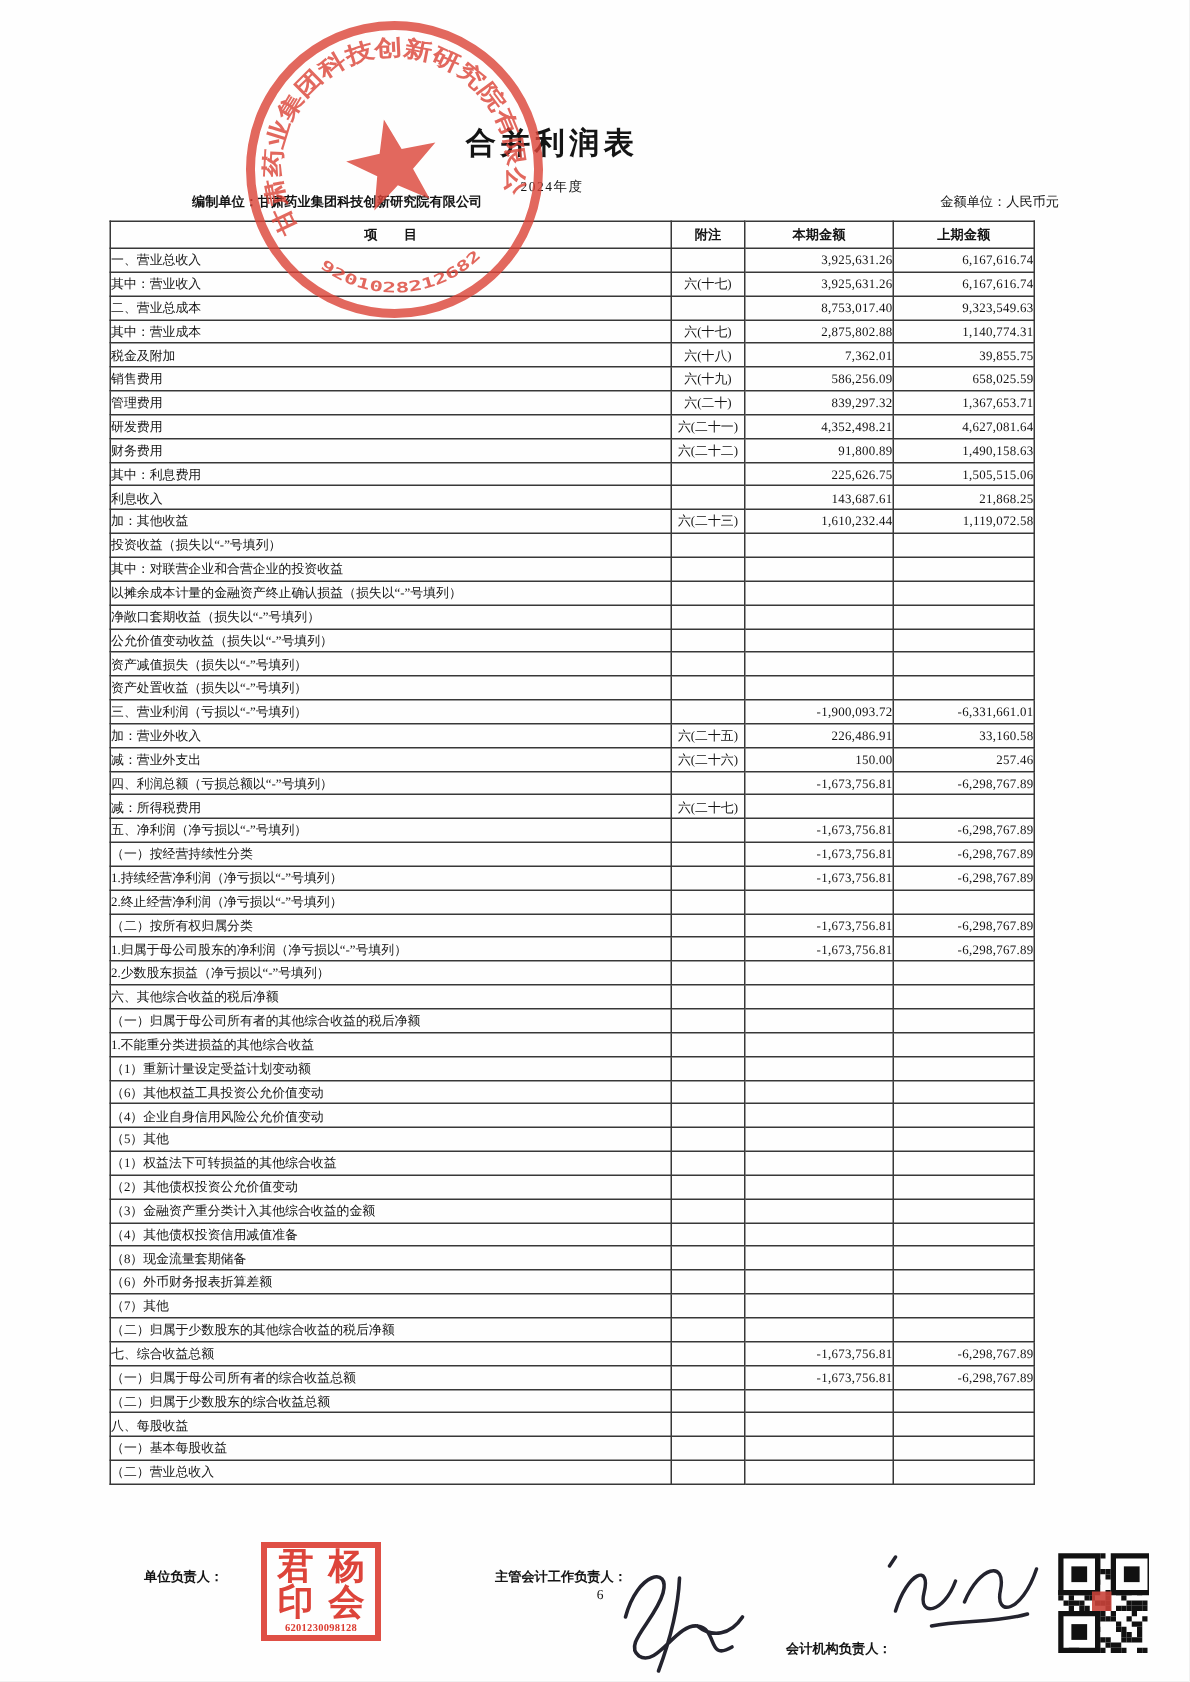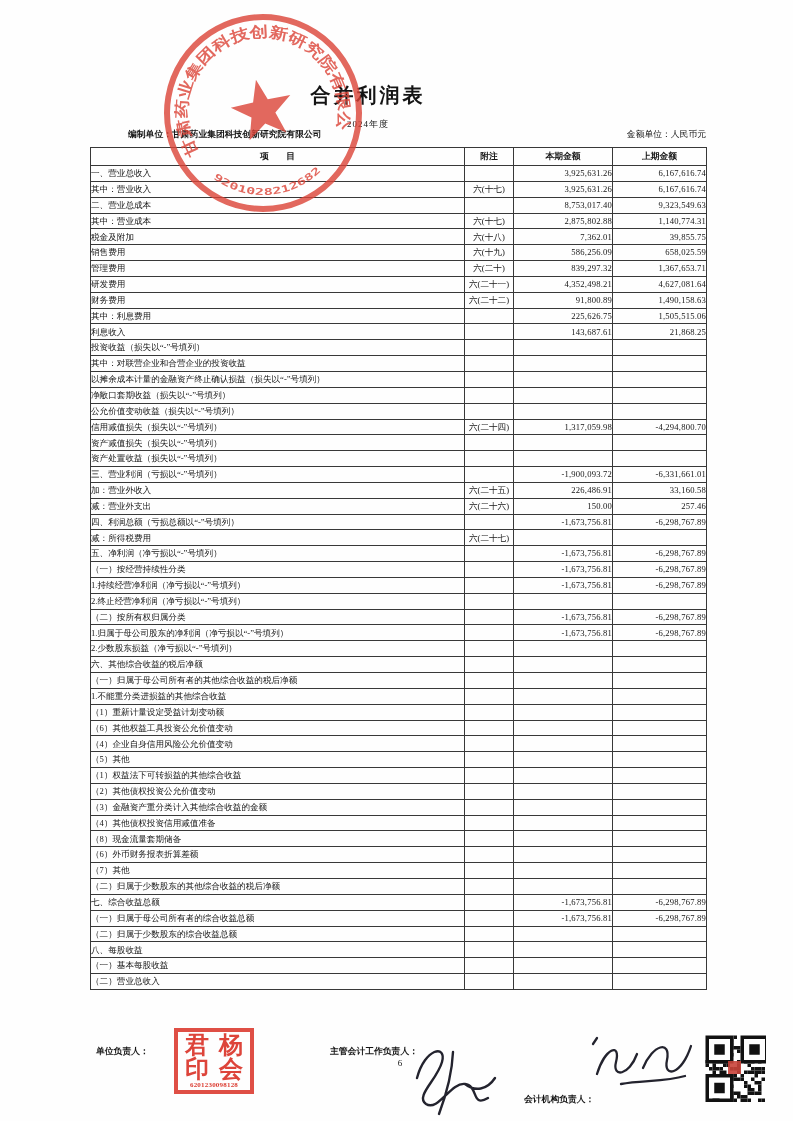--- a/index.html
+++ b/index.html
@@ -4,21 +4,21 @@
 <style>
   html,body{margin:0;padding:0;background:#e8e8e8;}
   .page{position:relative;width:793px;height:1121px;background:#fefefe;margin:0 auto;
         overflow:hidden;font-family:"Liberation Serif","DejaVu Serif",serif;color:#141414;}
   .title-block{position:absolute;left:90px;top:82px;width:556px;text-align:center;}
   .doc-title{font-size:20px;font-weight:bold;letter-spacing:3px;}
   .doc-period{font-size:9px;margin-top:9px;letter-spacing:1px;}
   .meta-row{position:absolute;left:96px;top:129px;width:610px;display:flex;
             justify-content:space-between;font-size:8.8px;}
   .meta-left{font-weight:bold;padding-left:32px;}
-  table.stmt{position:absolute;left:90px;top:147px;width:616px;border-collapse:collapse;
+  table.stmt{position:absolute;left:73px;top:147px;width:616px;border-collapse:collapse;
              table-layout:fixed;}
   table.stmt th,table.stmt td{border:1px solid #383838;padding:0;overflow:hidden;
              white-space:nowrap;font-weight:normal;}
   table.stmt th{height:17px;font-size:8.8px;font-weight:bold;text-align:center;}
   table.stmt td{height:14.85px;font-size:8.6px;line-height:14.5px;}
   td.item{padding-left:6px;}
   td.note{text-align:center;font-size:8.4px;}
   td.num{text-align:right;padding-right:5px;letter-spacing:.2px;}
   .b{font-weight:bold;}
   .lv0{padding-left:6px;}
@@ -132,20 +132,26 @@
           <td class="num">225,626.75</td>
           <td class="num">1,505,515.06</td>
         </tr>
         <tr>
           <td class="item lv4">利息收入</td>
           <td class="note"></td>
           <td class="num">143,687.61</td>
           <td class="num">21,868.25</td>
         </tr>
         <tr>
+          <td class="item lv1">加：其他收益</td>
+          <td class="note">六(二十三)</td>
+          <td class="num">1,610,232.44</td>
+          <td class="num">1,119,072.58</td>
+        </tr>
+        <tr>
           <td class="item lv2">投资收益（损失以“-”号填列）</td>
           <td class="note"></td>
           <td class="num"></td>
           <td class="num"></td>
         </tr>
         <tr>
           <td class="item lv3">其中：对联营企业和合营企业的投资收益</td>
           <td class="note"></td>
           <td class="num"></td>
           <td class="num"></td>
@@ -160,26 +166,20 @@
           <td class="item lv2">净敞口套期收益（损失以“-”号填列）</td>
           <td class="note"></td>
           <td class="num"></td>
           <td class="num"></td>
         </tr>
         <tr>
           <td class="item lv2">公允价值变动收益（损失以“-”号填列）</td>
           <td class="note"></td>
           <td class="num"></td>
           <td class="num"></td>
-        </tr>
-        <tr>
-          <td class="item lv2">信用减值损失（损失以“-”号填列）</td>
-          <td class="note">六(二十四)</td>
-          <td class="num">1,317,059.98</td>
-          <td class="num">-4,294,800.70</td>
         </tr>
         <tr>
           <td class="item lv2">资产减值损失（损失以“-”号填列）</td>
           <td class="note"></td>
           <td class="num"></td>
           <td class="num"></td>
         </tr>
         <tr>
           <td class="item lv2">资产处置收益（损失以“-”号填列）</td>
           <td class="note"></td>

